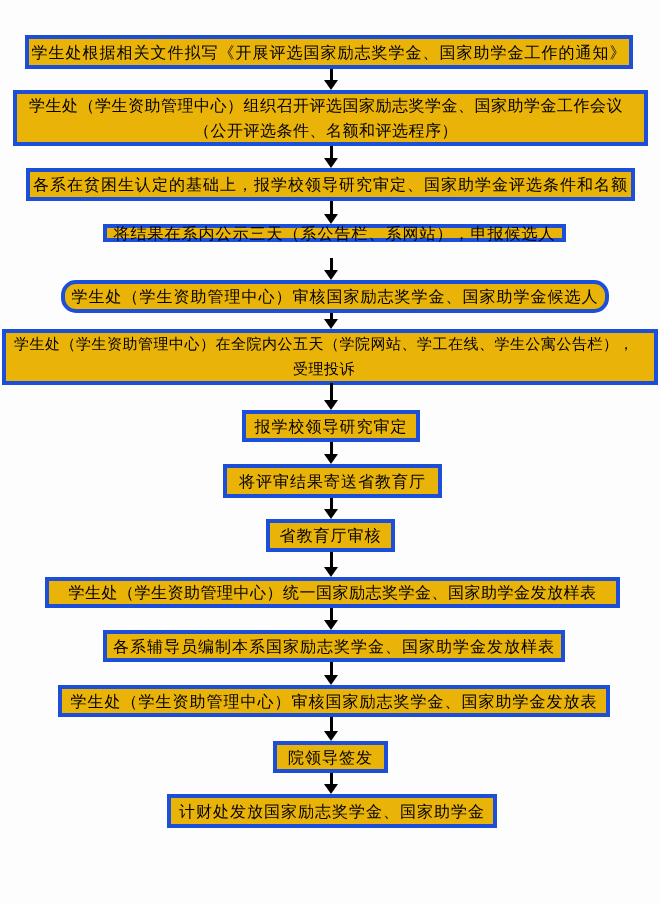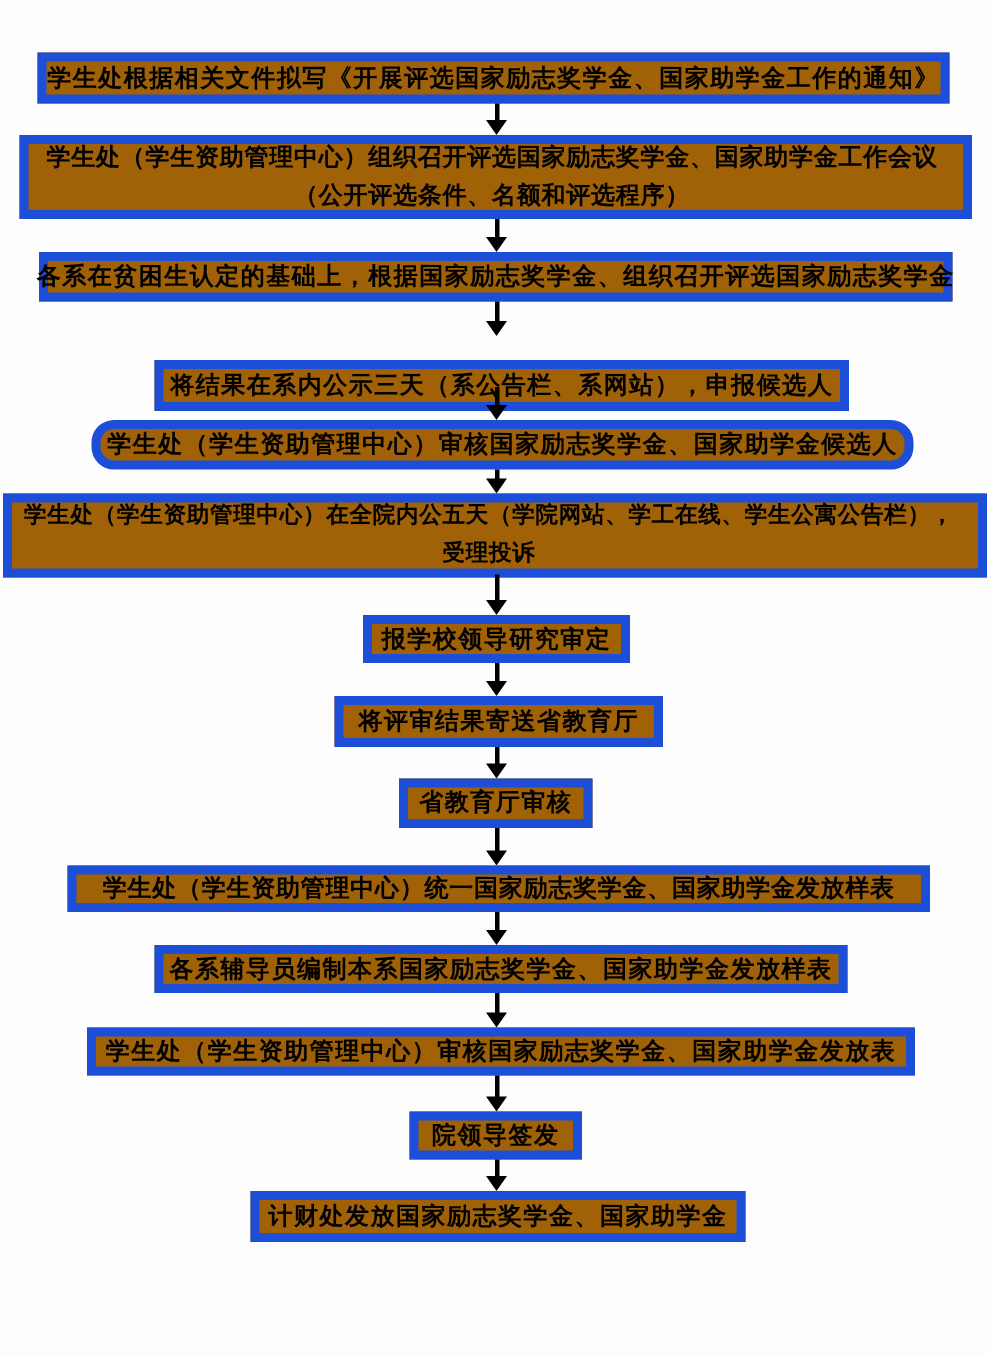--- a/index.html
+++ b/index.html
@@ -10,43 +10,43 @@
   .canvas {
     position: relative;
     width: 660px;
     height: 903px;
     background: #fdfdfd;
     overflow: hidden;
   }
   .step {
     position: absolute;
     box-sizing: border-box;
-    background: #a16207;
-    border: 6px solid #1d4ed8;
+    background: #eab308;
+    border: 4px solid #1d4ed8;
     color: #000000;
     display: flex;
     align-items: center;
     justify-content: center;
     font-size: 16px;
-    font-weight: bold;
+    font-weight: normal;
     letter-spacing: 1px;
     line-height: 25px;
   }
   .step span { white-space: nowrap; }
   .step.multiline {
     justify-content: flex-start;
     text-align: center;
   }
   .step.multiline span { white-space: pre; }
 
   
   .s1  { left: 25px;  top: 35px;  width: 608px; height: 34px; }
   .s2  { left: 13px;  top: 90px;  width: 635px; height: 56px; padding-left: 12px; letter-spacing: 0.5px; }
   .s3  { left: 26px;  top: 168px; width: 609px; height: 33px; }
-  .s4  { left: 103px; top: 224px; width: 463px; height: 34px; margin-top: 16px; }
+  .s4  { left: 103px; top: 224px; width: 463px; height: 18px; }
   .s5  { left: 61px;  top: 280px; width: 548px; height: 33px; border-radius: 15px; }
   .s6  { left: 2px;   top: 329px; width: 656px; height: 56px; padding-left: 8px; font-size: 15px; letter-spacing: 0.5px; }
   .s7  { left: 242px; top: 410px; width: 178px; height: 32px; }
   .s8  { left: 223px; top: 464px; width: 219px; height: 34px; }
   .s9  { left: 266px; top: 519px; width: 129px; height: 33px; }
   .s10 { left: 45px;  top: 577px; width: 575px; height: 31px; letter-spacing: 0.5px; }
   .s11 { left: 103px; top: 630px; width: 462px; height: 32px; }
   .s12 { left: 58px;  top: 685px; width: 552px; height: 32px; }
   .s13 { left: 273px; top: 741px; width: 115px; height: 32px; }
   .s14 { left: 167px; top: 794px; width: 330px; height: 34px; text-align: right; }
@@ -95,21 +95,21 @@
   <div class="step s2 multiline">
     <span>学生处（学生资助管理中心）组织召开评选国家励志奖学金、国家助学金工作会议
 （公开评选条件、名额和评选程序）</span>
   </div>
   <div class="arrow a2">
     <div class="stem"></div>
     <div class="head"></div>
   </div>
 
   <div class="step s3">
-    <span>各系在贫困生认定的基础上，根据国家励志奖学金、组织召开评选国家励志奖学金</span>
+    <span>各系在贫困生认定的基础上，报学校领导研究审定、国家助学金评选条件和名额</span>
   </div>
   <div class="arrow a3">
     <div class="stem"></div>
     <div class="head"></div>
   </div>
 
   <div class="step s4">
     <span>将结果在系内公示三天（系公告栏、系网站），申报候选人</span>
   </div>
   <div class="arrow a4">

